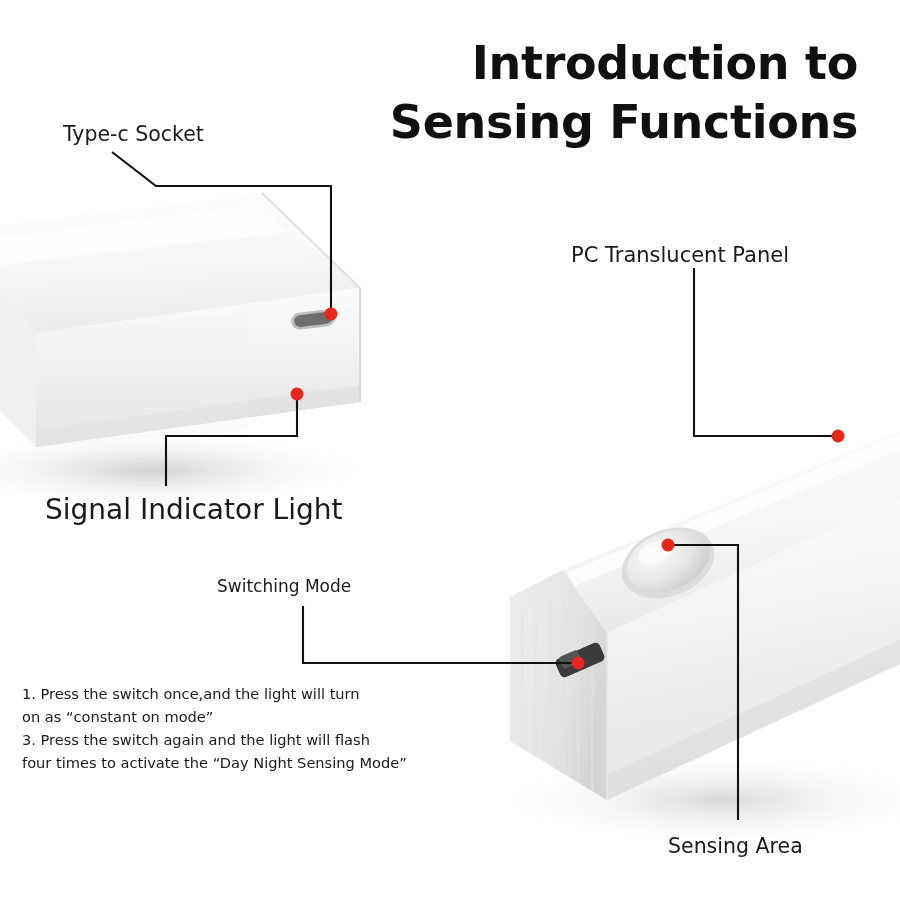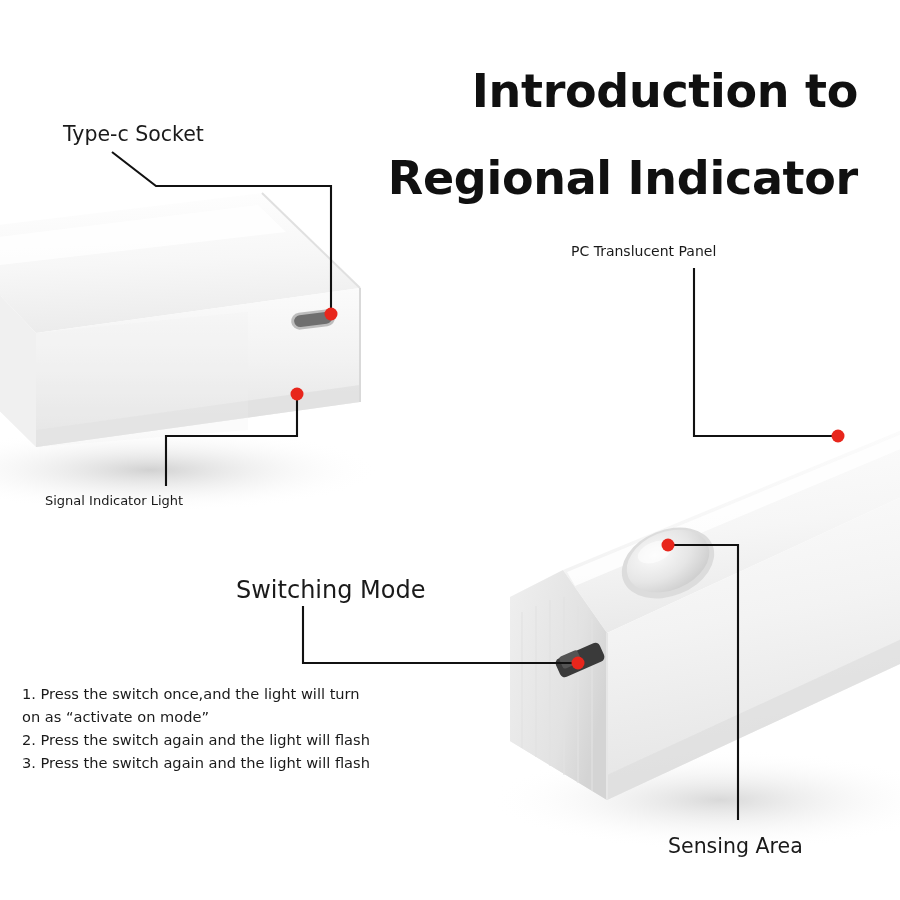--- a/index.html
+++ b/index.html
@@ -39,25 +39,25 @@
     top: 34px;
     width: 520px;
     text-align: right;
     font-family: "DejaVu Sans", sans-serif;
     font-size: 46px;
     font-weight: 700;
     color: #101010;
     line-height: 1.28;
     letter-spacing: -0.3px;
   }
-  #title .t-line { display: block; margin-top: 28px; }
+  #title .t-line { display: block; }
   #lbl-typec  { left: 63px;  top: 122px; font-size: 20.5px; }
-  #lbl-pcpanel{ left: 571px; top: 243px; font-size: 14px; }
-  #lbl-signal { left: 45px;  top: 493px; font-size: 13px; }
-  #lbl-switch { left: 236px; top: 576px; font-size: 24px; }
+  #lbl-pcpanel{ left: 571px; top: 243px; font-size: 21px; }
+  #lbl-signal { left: 45px;  top: 493px; font-size: 28px; }
+  #lbl-switch { left: 217px; top: 576px; font-size: 17px; }
   #lbl-sensing{ left: 668px; top: 826px; font-size: 20.5px; margin-top: 8px; }
   #steps {
     position: absolute;
     left: 22px;
     top: 682px;
     width: 430px;
     font-size: 14.6px;
     color: #1a1a1a;
     line-height: 1.58;
   }
@@ -201,29 +201,29 @@
       <circle cx="331" cy="314" r="6.5" fill="#e8261c"></circle>
       <circle cx="297" cy="394" r="6.5" fill="#e8261c"></circle>
       <circle cx="838" cy="436" r="6.5" fill="#e8261c"></circle>
       <circle cx="668" cy="545" r="6.5" fill="#e8261c"></circle>
       <circle cx="578" cy="663" r="6.5" fill="#e8261c"></circle>
     </g>
   </svg>
 
   <div id="title">
     <span class="t-line">Introduction to</span>
-    <span class="t-line">Regional Indicator</span>
+    <span class="t-line">Sensing Functions</span>
   </div>
 
   <div class="lbl" id="lbl-typec">Type-c Socket</div>
   <div class="lbl" id="lbl-pcpanel">PC Translucent Panel</div>
   <div class="lbl" id="lbl-signal">Signal Indicator Light</div>
   <div class="lbl" id="lbl-switch">Switching Mode</div>
   <div class="lbl" id="lbl-sensing">Sensing Area</div>
 
   <div id="steps">
     <span class="step">1. Press the switch once,and the light will turn</span>
-    <span class="step">on as “activate on mode”</span>
-    <span class="step">2. Press the switch again and the light will flash</span>
+    <span class="step">on as “constant on mode”</span>
     <span class="step">3. Press the switch again and the light will flash</span>
+    <span class="step">four times to activate the “Day Night Sensing Mode”</span>
   </div>
 
 </div>
 
 </body></html>

